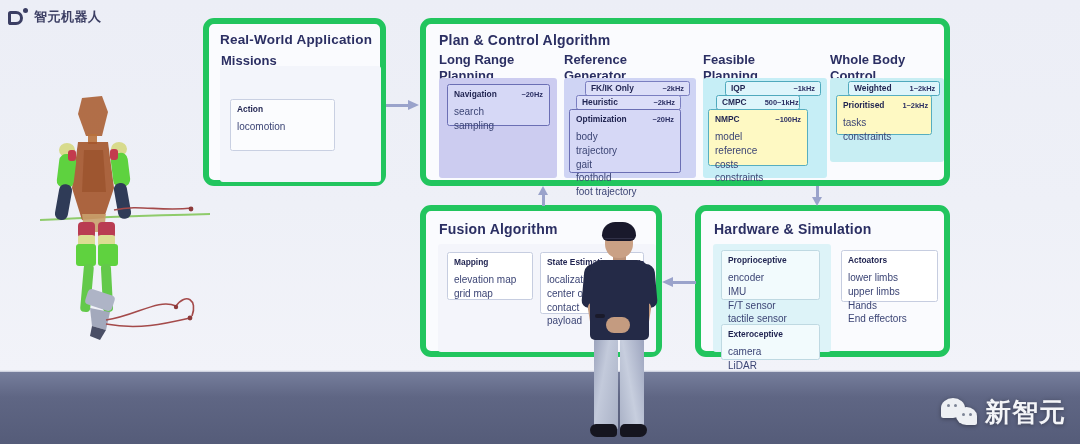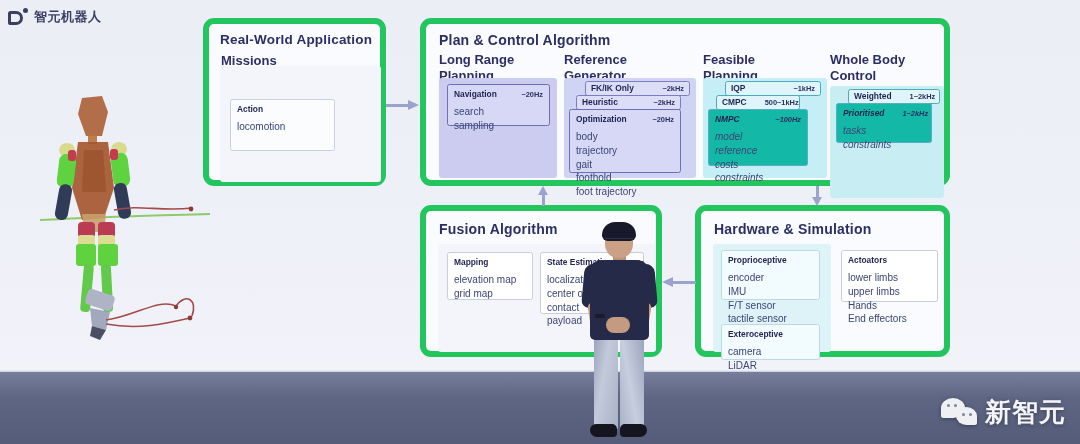--- a/index.html
+++ b/index.html
@@ -37,21 +37,21 @@
   .group.lav{background:#ccccf0;}
   .group.lav2{background:#cfd4f4;}
   .group.cyan{background:#c6eef6;}
   .group.cyan2{background:#c8eef3;}
   .group.plain{background:#f3f4fa;}
 
   .card{position:absolute;box-sizing:border-box;border-radius:2.5px;padding:4px 6px;}
   .card.v{border:1px solid #6b6fb4;background:#d6d8f6;}
   .card.v-light{border:1px solid #7a7ec0;background:#dcdef8;}
   .card.c{border:1px solid #4fa9bd;background:#ddf5fb;}
-  .card.c2{border:1px solid #56aec0;background:#14b8a6;font-style:italic;}
+  .card.c2{border:1px solid #56aec0;background:#fef9c3;}
   .card.g{border:1px solid #c6cde0;background:#ffffff;}
   .card.gsoft{border:1px solid #c9d0e2;background:#fbfcfe;}
 
   .card-head{display:flex;align-items:baseline;gap:8px;white-space:nowrap;}
   .card-title{font-size:8.4px;font-weight:700;color:#1f2350;}
   .card-freq{font-size:7.4px;font-weight:700;color:#2b2f63;margin-left:auto;padding-left:10px;}
   .card-lines{margin-top:6px;font-size:10px;line-height:1.38;color:#3c4575;white-space:nowrap;}
 
   
   .arrow{position:absolute;}
@@ -170,21 +170,21 @@
         <div class="card c2" style="left:5px;top:31px;width:100px;height:57px;">
           <div class="card-head">
             <span class="card-title">NMPC</span>
             <span class="card-freq">~100Hz</span>
           </div>
           <div class="card-lines">model<br>reference<br>costs<br>constraints</div>
         </div>
       </div>
 
       <div class="sub-label" style="left:404px;top:28px;">Whole Body<br>Control</div>
-      <div class="group cyan2" style="left:404px;top:62px;width:114px;height:112px;">
+      <div class="group cyan2" style="left:404px;top:54px;width:114px;height:84px;">
         <div class="card c" style="left:18px;top:3px;width:92px;height:15px;padding:1px 5px;">
           <div class="card-head">
             <span class="card-title">Weighted</span>
             <span class="card-freq">1~2kHz</span>
           </div>
         </div>
         <div class="card c2" style="left:6px;top:17px;width:96px;height:40px;">
           <div class="card-head">
             <span class="card-title">Prioritised</span>
             <span class="card-freq">1~2kHz</span>

